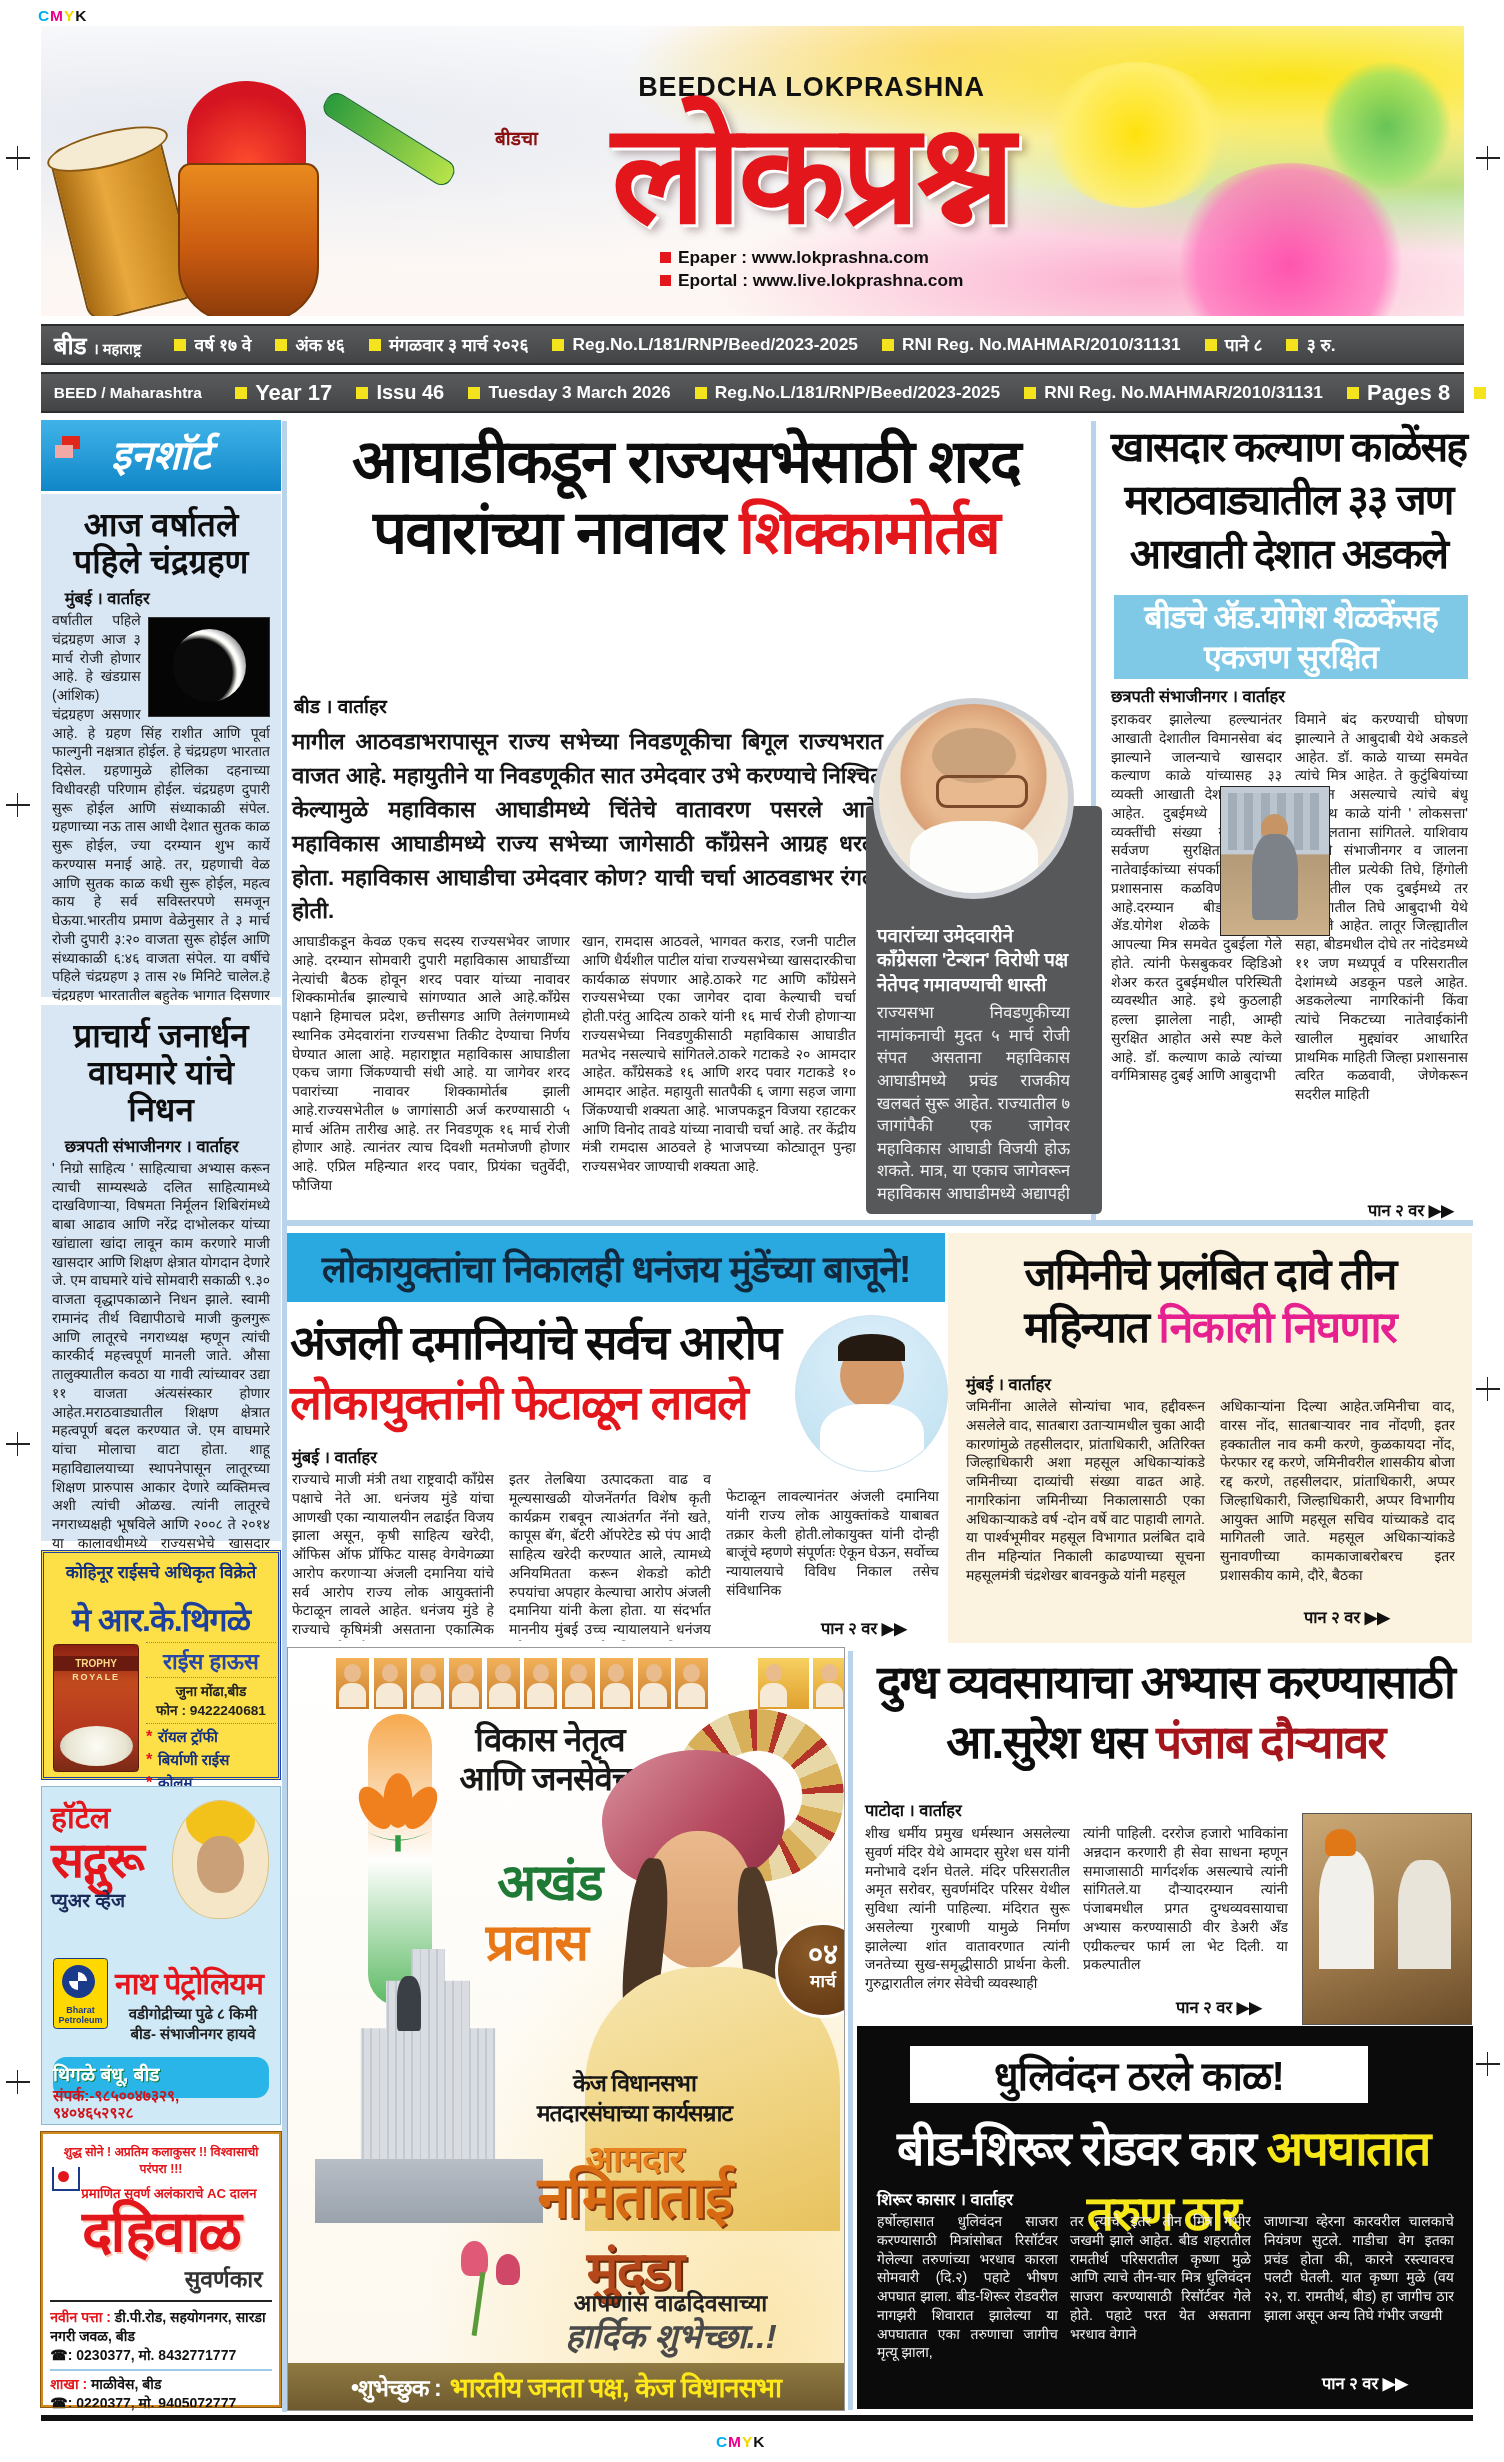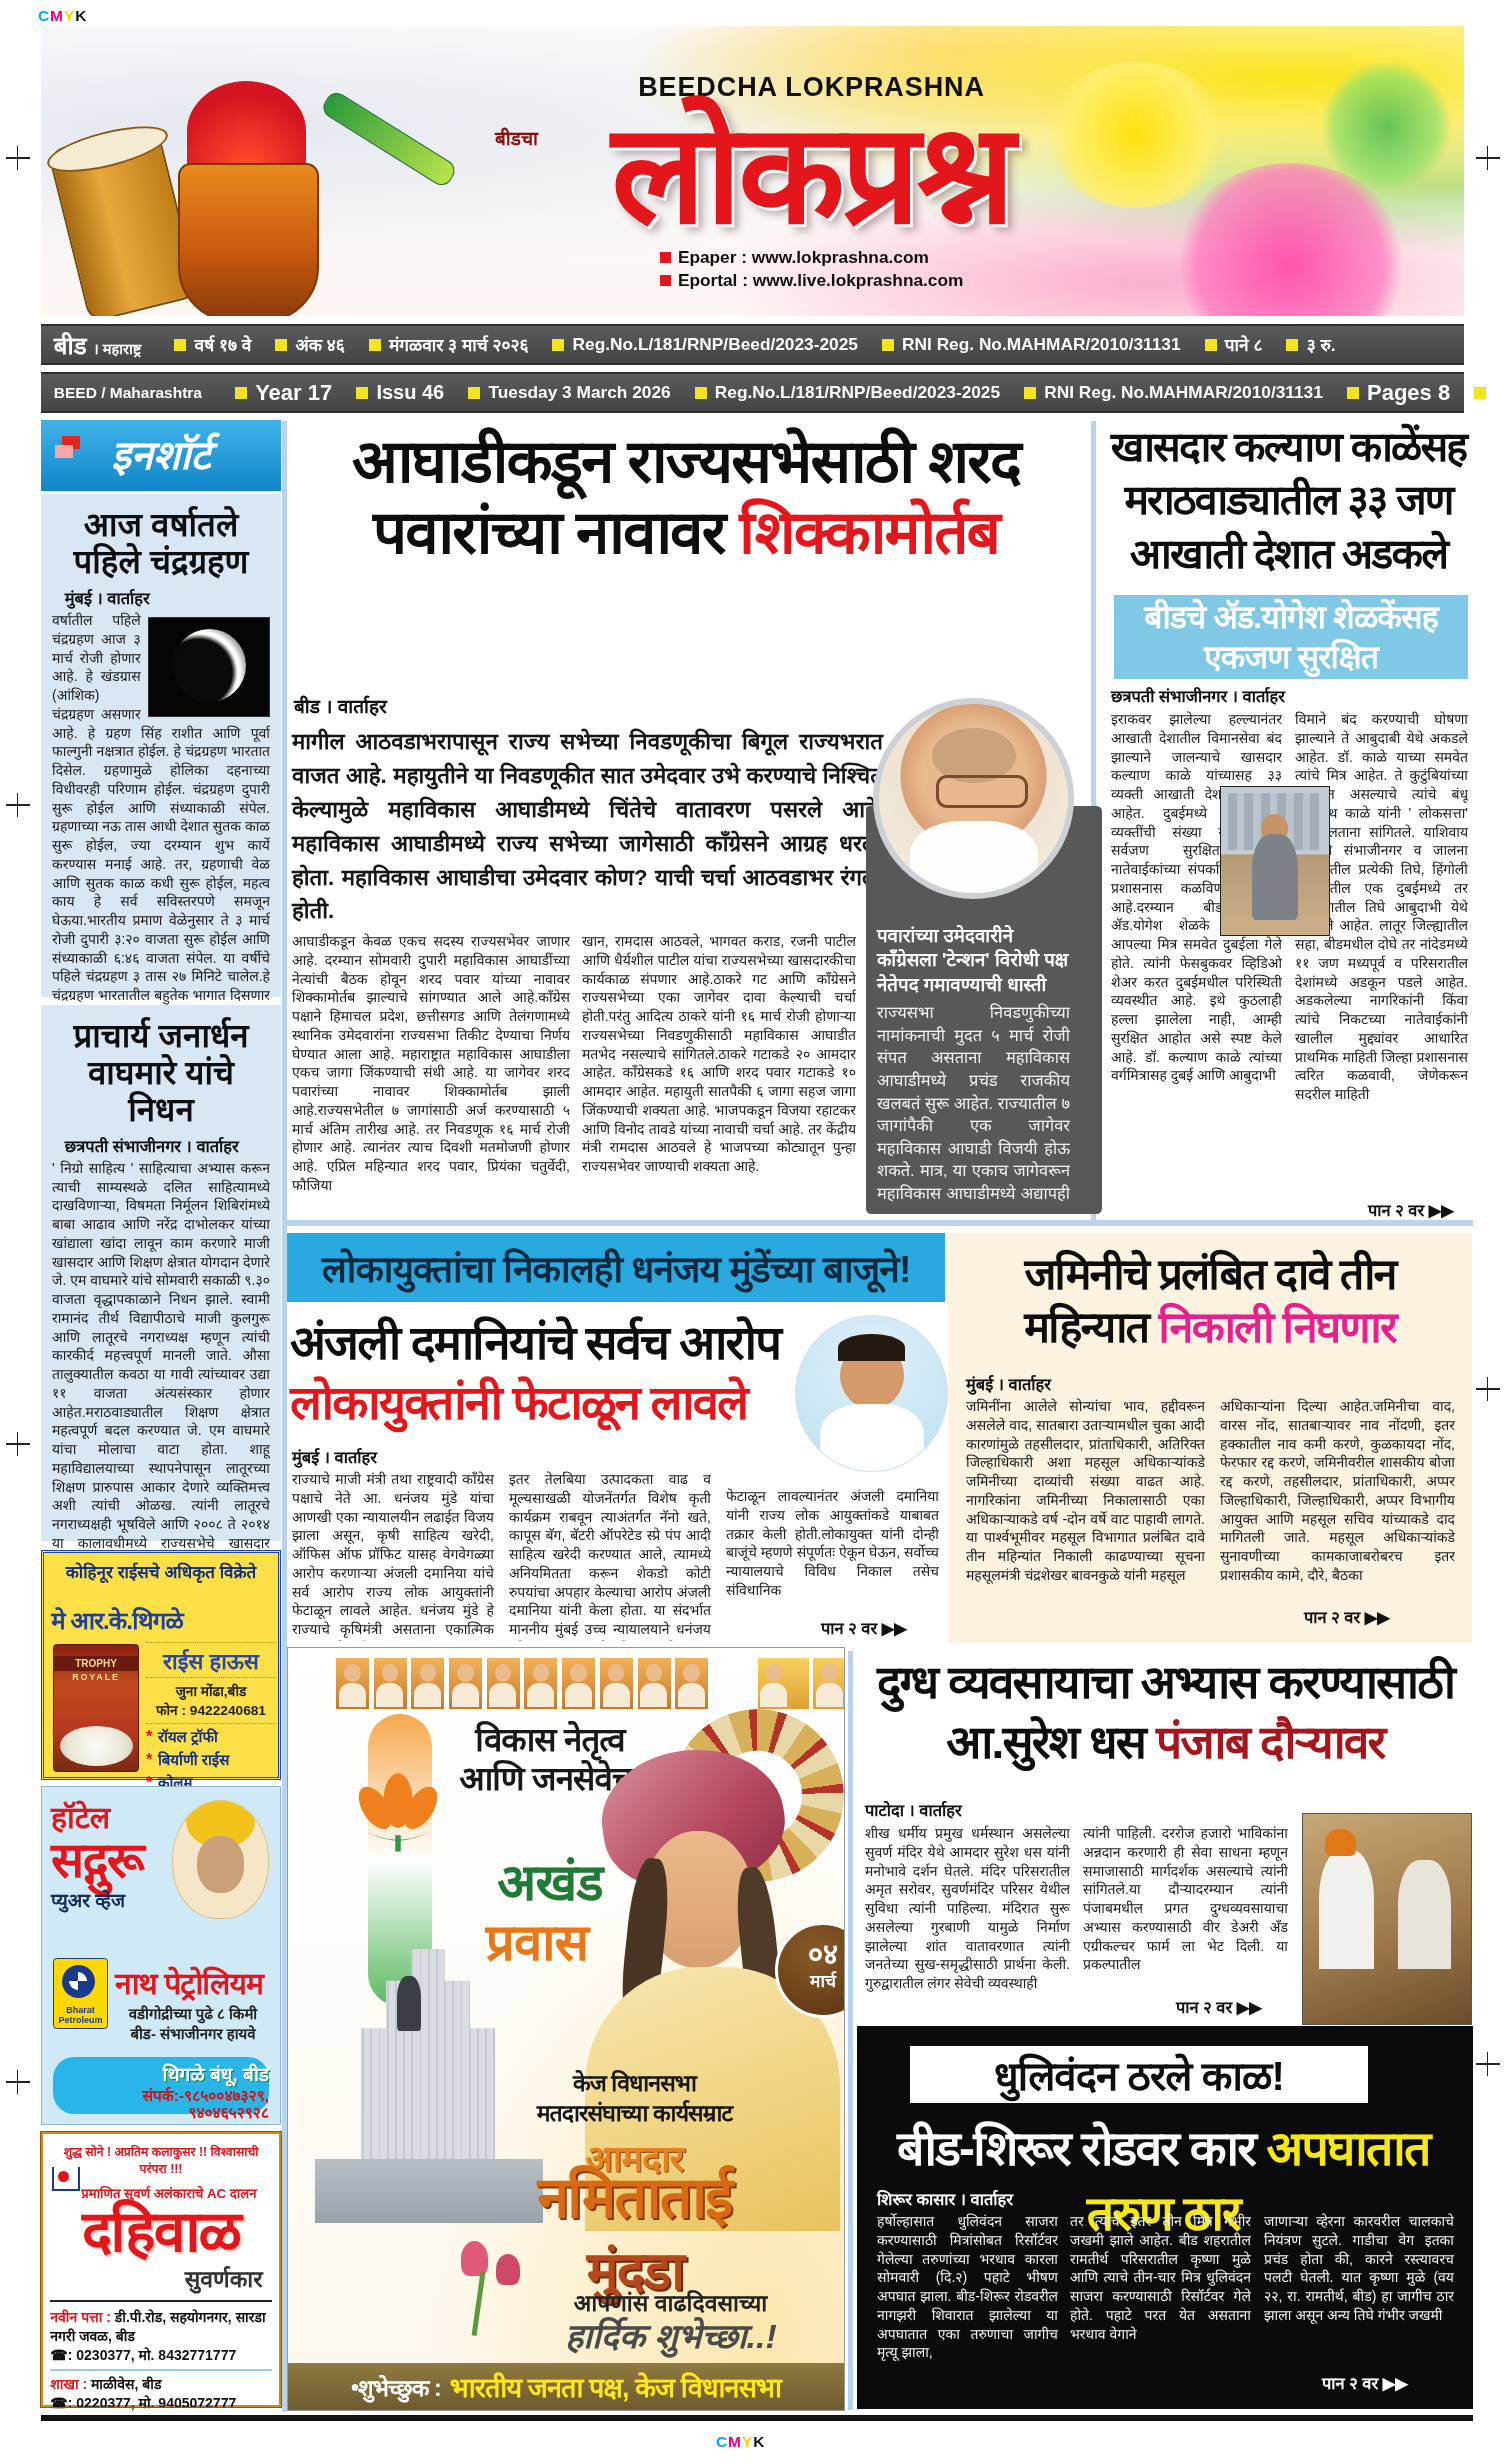--- a/index.html
+++ b/index.html
@@ -69,21 +69,21 @@
   .flag::before{content:"";position:absolute;left:7.3px;top:0;width:18px;height:12.8px;background:#e3261c;}
   .flag::after{content:"";position:absolute;left:0;top:9px;width:18px;height:12.8px;background:#f2a8a4;}
   .panel{background:#d9e7f5;box-sizing:border-box;padding:12.8px 11px;}
   .panel-title{font-weight:900;font-size:33px;line-height:1.12;text-align:center;color:#0e0e0e;}
   .eclipse-ph{float:right;width:120px;height:98px;margin:5.5px 0 3.6px 7.3px;background:#050505;position:relative;overflow:hidden;border:0.9px solid #333;}
   .eclipse-ph::before{content:"";position:absolute;left:24px;top:11px;width:73px;height:73px;border-radius:50%;
       background:radial-gradient(circle at 35% 60%,#0a0a0a 52%,#f8f8f2 60%,#fff 64%,#888 78%,transparent 82%);}
   
   .rice-ad{left:41px;top:1550px;width:240px;height:230px;background:#fde047;border:3.6px double #1f43a8;box-sizing:border-box;padding:7.3px;}
   .rice-h{font-weight:bold;font-size:17px;color:#14307e;text-align:center;}
-  .rice-t{font-weight:900;font-size:24px;color:#1d3f9e;text-align:left;letter-spacing:-0.9px;margin-top:20px;}
+  .rice-t{font-weight:900;font-size:32px;color:#1d3f9e;text-align:center;letter-spacing:-0.9px;margin-top:14px;}
   .rice-bag{position:absolute;left:9px;top:91px;width:84px;height:126px;border-radius:3.6px;
       background:linear-gradient(180deg,#8a2012,#c24a1e 30%,#b5371f 70%,#7a2a16);border:0.9px solid #5a1a0c;overflow:hidden;}
   .rice-bag .tro{margin-top:11px;text-align:center;font-size:10px;font-weight:bold;color:#ffd98a;background:#6a1a0e;padding:1.8px 0;}
   .rice-bag .roy{text-align:center;font-size:9px;font-weight:bold;color:#f5e0a0;letter-spacing:1.8px;margin-top:1.8px;}
   .rice-bag::after{content:"";position:absolute;left:5.5px;bottom:5.5px;width:73px;height:40px;border-radius:50%;
       background:radial-gradient(circle,#fdfdf6,#e8e4d2 70%,#c8c4b0);}
   .rice-right{position:absolute;left:102px;top:89px;width:130px;}
   .rice-shop{font-weight:900;font-size:22px;color:#2746a8;text-align:center;border-top:1.8px dotted #888;border-bottom:1.8px dotted #888;padding:1.8px 0;}
   .rice-addr{font-weight:bold;font-size:13.7px;color:#222;text-align:center;margin-top:3.6px;}
   .rice-ph{font-weight:bold;font-size:13.7px;color:#222;text-align:center;border-bottom:1.8px dotted #888;padding-bottom:3.6px;}
@@ -96,21 +96,21 @@
   .guru{position:absolute;right:11px;top:12.8px;width:95px;height:117px;border-radius:50% 50% 46% 46%;overflow:hidden;background:#f5e6c8;border:1.8px solid #d8c48a;}
   .guru::before{content:"";position:absolute;left:12.8px;top:-5.5px;width:69px;height:53px;border-radius:50%;background:#f2c21a;}
   .guru::after{content:"";position:absolute;left:24px;top:35px;width:47px;height:57px;border-radius:46%;background:#caa078;}
   .bp{position:absolute;left:11px;top:171px;width:53px;height:69px;background:#ffd800;border:1.8px solid #1a3a8c;border-radius:3.6px;}
   .bp .circ{position:absolute;left:8.2px;top:5.5px;width:33px;height:33px;border-radius:50%;background:#1a3a8c;}
   .bp .circ::after{content:"";position:absolute;left:7.3px;top:7.3px;width:18px;height:18px;border-radius:50%;
       background:conic-gradient(#fff 0 90deg,#1a3a8c 90deg 180deg,#fff 180deg 270deg,#1a3a8c 270deg);}
   .bp .bpt{position:absolute;left:0;bottom:1.8px;width:100%;text-align:center;font-size:9px;font-weight:bold;color:#1a3a8c;line-height:1.1;}
   .hotel-l4{position:absolute;left:73px;top:175px;font-weight:900;font-size:30px;color:#e3161c;letter-spacing:-0.9px;}
   .hotel-addr{position:absolute;left:71px;top:217px;width:160px;text-align:center;font-weight:bold;font-size:15px;color:#222;line-height:1.3;}
-  .hotel-box{position:absolute;left:11px;top:270px;width:216px;height:57px;background:#29b5e8;border-radius:21px;text-align:right;box-sizing:border-box;padding-top:3.6px;}
+  .hotel-box{position:absolute;left:11px;top:270px;width:216px;height:41px;background:#29b5e8;border-radius:13px;text-align:left;box-sizing:border-box;padding-top:3.6px;}
   .hotel-own{font-weight:900;font-size:19px;color:#fff;text-shadow:0.9px 0.9px 0 #0a7a3a;}
   .hotel-phone{font-weight:900;font-size:15.5px;color:#d01318;line-height:1.1;}
   .jew-ad{left:41px;top:2132px;width:240px;height:275px;background:#fff;border:2.7px solid #d4891f;outline:0.9px solid #8a5a10;box-sizing:border-box;padding:9px 7.3px;}
   .jew-slogan{font-weight:bold;font-size:12.3px;color:#e3161c;text-align:center;}
   .jew-cert{font-weight:bold;font-size:13.2px;color:#e3161c;margin:7.3px 0 0 31px;}
   .bis{position:absolute;left:9px;top:33px;width:24px;height:22px;border-left:2.7px solid #1a3a8c;border-right:2.7px solid #1a3a8c;border-bottom:2.7px solid #1a3a8c;transform:rotate(0);}
   .bis::before{content:"";position:absolute;left:3.6px;top:3.6px;width:11px;height:11px;border-radius:50%;background:#e3161c;}
   .jew-name{font-weight:900;font-size:57px;color:#e3161c;text-align:center;letter-spacing:-1.8px;line-height:1.05;
       text-shadow:1.8px 1.8px 0 #f8c8b8;}
   .jew-sub{font-weight:bold;font-size:23px;color:#333;text-align:right;margin-right:9px;}

